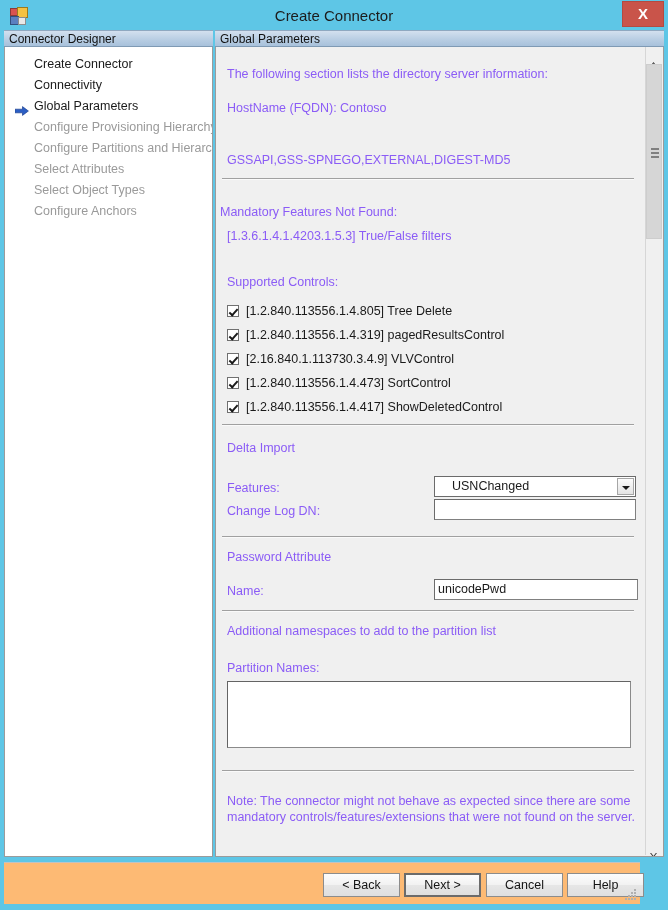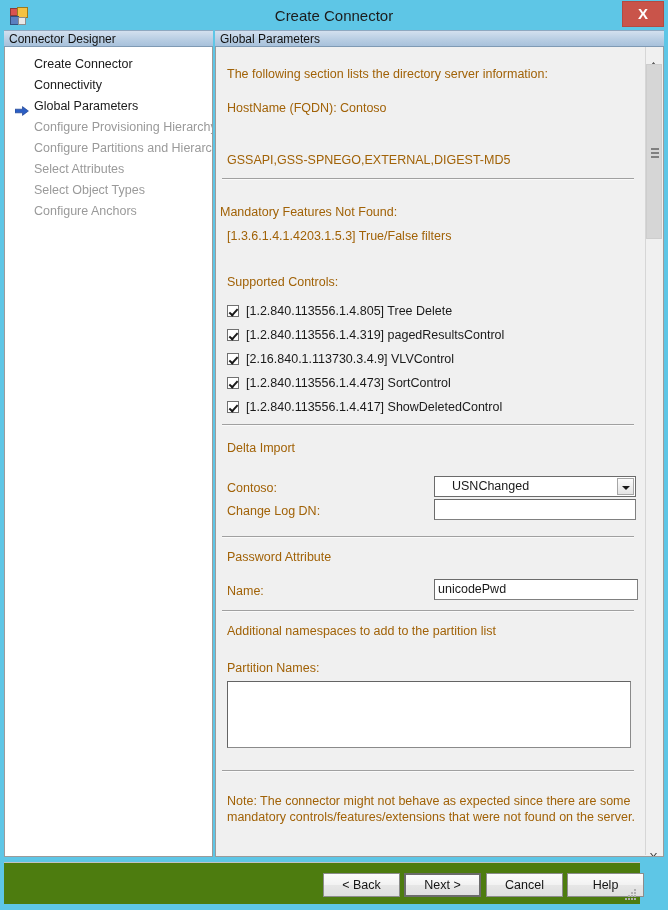--- a/index.html
+++ b/index.html
@@ -128,21 +128,21 @@
     position: absolute;
     left: 0; top: 0;
     width: 430px;
     height: 808px;
     overflow: hidden;
   }
 
   .txt {
     position: absolute;
     font-size: 12.5px;
-    color: #a16207;
+    color: #8b5cf6;
     white-space: pre;
     line-height: 15px;
   }
   .sep {
     position: absolute;
     height: 1px;
     background: #a0a0a0;
     border-bottom: 1px solid #fafafa;
   }
 
@@ -271,21 +271,21 @@
     background: #808080;
     margin-bottom: 2px;
   }
 
   
   .btnbar {
     position: absolute;
     left: 4px; top: 862px;
     width: 636px;
     height: 42px;
-    background: #4d7c0f;
+    background: #fdba74;
     border-top: 1px solid #c2c2c2;
     box-sizing: border-box;
   }
   .btn {
     position: absolute;
     top: 10px;
     height: 24px;
     background: linear-gradient(to bottom,#fcfcfc 0%,#f2f2f2 48%,#e6e6e6 52%,#dfdfdf 100%);
     border: 1px solid #8c8c8c;
     box-sizing: border-box;
@@ -394,21 +394,21 @@
         <span class="cbox"></span><span>[1.2.840.113556.1.4.473] SortControl</span>
       </div>
       <div class="cbrow" style="left:11px; top:353px;">
         <span class="cbox"></span><span>[1.2.840.113556.1.4.417] ShowDeletedControl</span>
       </div>
 
       <div class="sep" style="left:6px; top:377px; width:412px;"></div>
 
       <div class="txt" style="left:11px; top:394px;">Delta Import</div>
 
-      <div class="txt" style="left:11px; top:434px;">Contoso:</div>
+      <div class="txt" style="left:11px; top:434px;">Features:</div>
       <div class="combo" style="left:218px; top:429px; width:202px; height:21px;">
         <span>USNChanged</span>
         <span class="arrowbtn"></span>
       </div>
 
       <div class="txt" style="left:11px; top:457px;">Change Log DN:</div>
       <div class="tbox" style="left:218px; top:452px; width:202px; height:21px;"></div>
 
       <div class="sep" style="left:6px; top:489px; width:412px;"></div>
 

